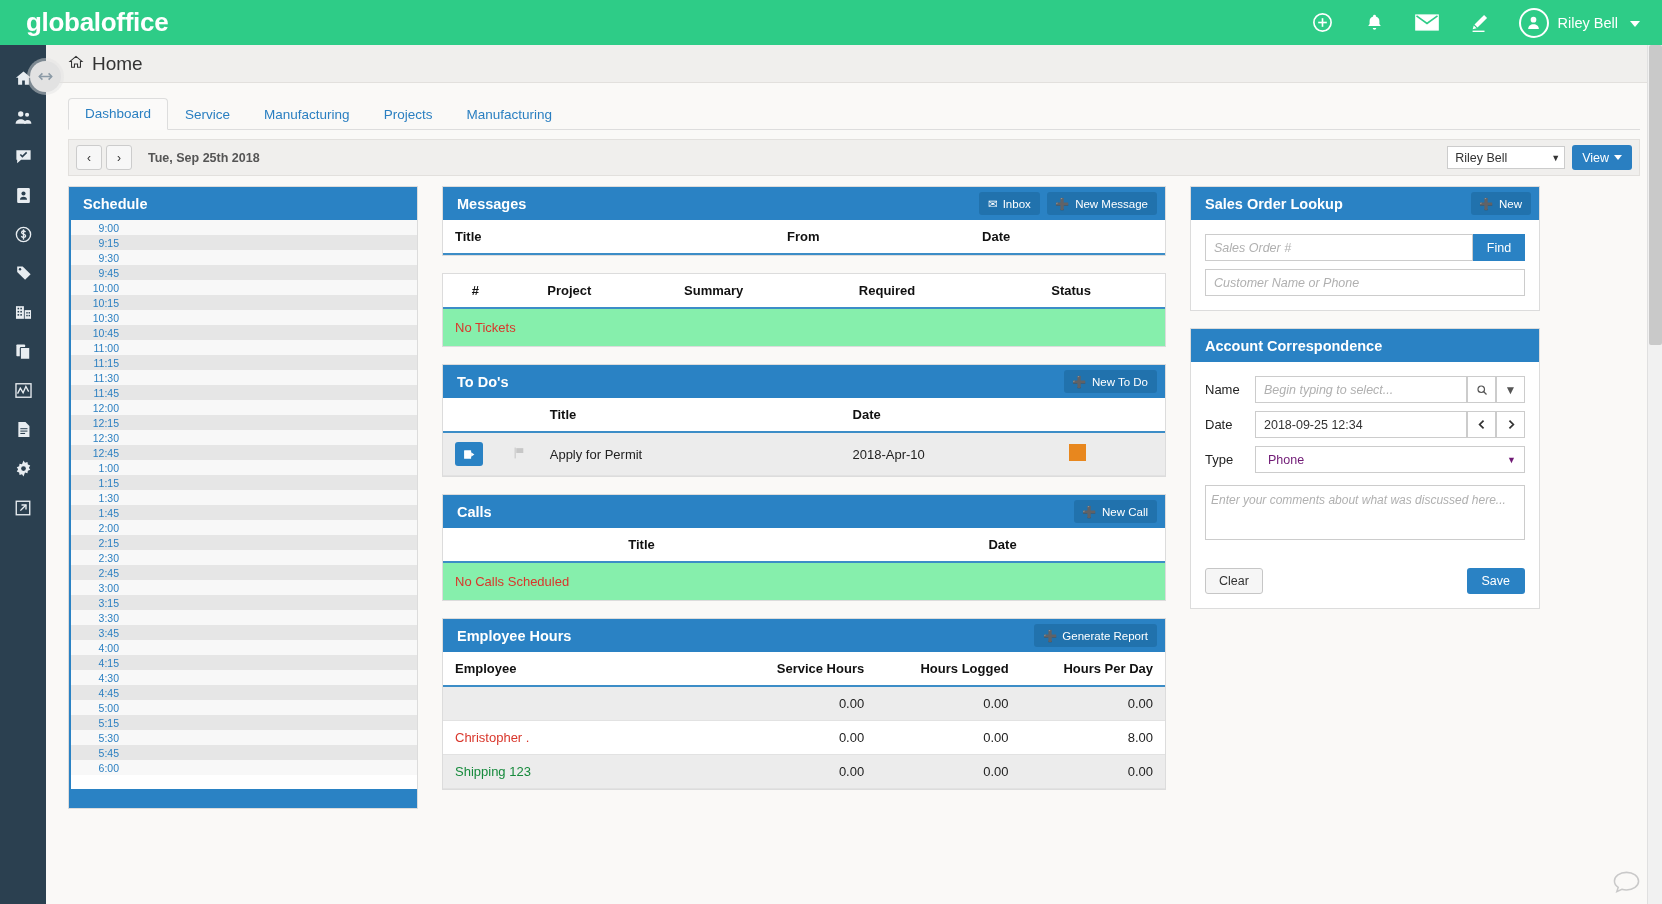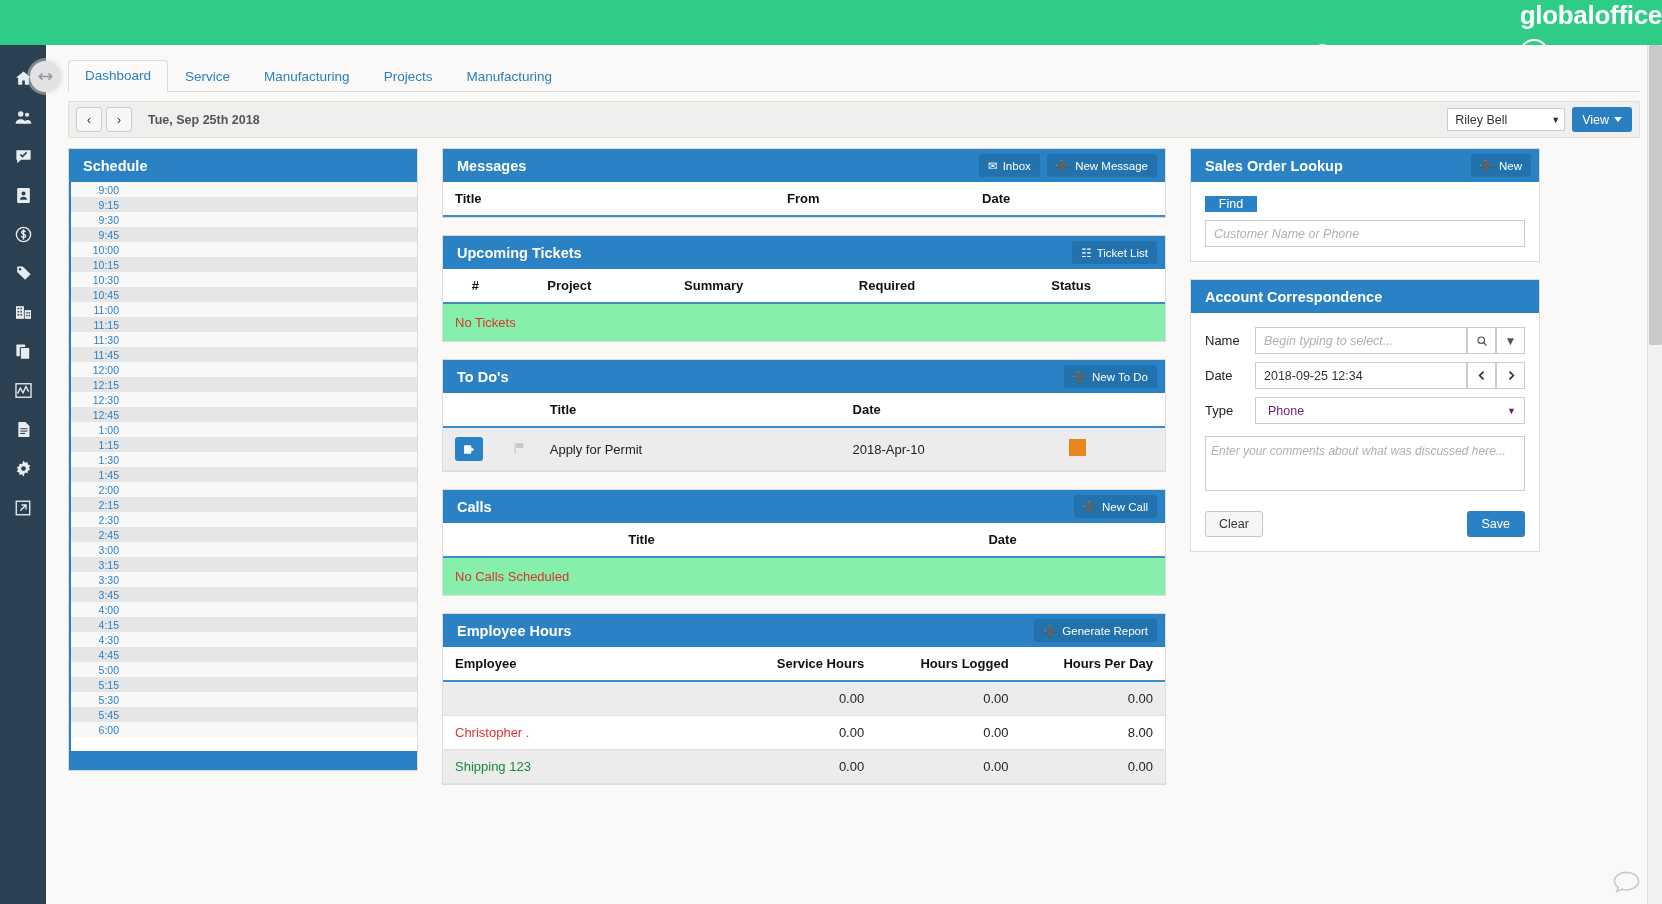--- a/index.html
+++ b/index.html
@@ -7,21 +7,21 @@
     width: 1662px; height: 904px;
     font-family: "Liberation Sans", sans-serif;
     background: #faf9f7;
     overflow: hidden;
   }
   .app { position: relative; width: 1662px; height: 904px; }
 
   
   .topbar {
     position: absolute; left: 0; top: 0; width: 1662px; height: 45px;
-    background: #2ecc87; display: flex; align-items: flex-end; flex-direction: column;
+    background: #2ecc87; display: flex; align-items: center;
   }
   .brand {
     color: #fff; font-size: 26px; font-weight: bold; letter-spacing: -0.3px;
     margin-left: 26px;
   }
   .top-actions {
     margin-left: auto; display: flex; align-items: center; gap: 0px; padding-right: 22px;
   }
   .top-icon {
     width: 52px; height: 45px; display: flex; align-items: center; justify-content: center;
@@ -160,21 +160,21 @@
   }
   .lbl { width: 50px; font-size: 13px; color: #222; line-height: 27px; }
   .mini-btn {
     width: 29px; border: 1px solid #ccc; background: #fff; display: flex; align-items: center;
     justify-content: center; font-size: 12px; color: #555; cursor: pointer;
   }
   .ta {
     width: 100%; height: 55px; border: 1px solid #ccc; font-size: 12px; color: #b0b0b0;
     font-style: italic; padding: 7px 5px; margin-top: 12px;
   }
-  .foot-row { display: flex; align-items: center; margin-top: 20px; }
+  .foot-row { display: flex; align-items: center; margin-top: 28px; }
   .btn-plain {
     height: 26px; border: 1px solid #c6c6c6; background: #f6f6f6; font-size: 12.5px; color: #333;
     padding: 0 13px; display: flex; align-items: center; border-radius: 3px; cursor: pointer;
   }
   .btn-primary {
     height: 26px; background: #2a82c4; color: #fff; font-size: 12.5px; padding: 0 15px;
     display: flex; align-items: center; border-radius: 3px; margin-left: auto; cursor: pointer;
   }
   .sel-full {
     flex: 1; height: 27px; border: 1px solid #ccc; background: #fff; font-size: 12.5px;
@@ -338,20 +338,30 @@
   <div class="side-toggle">
     <svg width="17" height="13" viewBox="0 0 22 14" fill="none" stroke="#8b9aa6" stroke-width="2">
       <line x1="3" y1="7" x2="19" y2="7"></line>
       <polyline points="7,3 3,7 7,11" fill="none"></polyline>
         <polyline points="15,3 19,7 15,11" fill="none"></polyline>
     </svg>
   </div>
 
   <div class="content">
 
+    <div class="page-head">
+      <div class="page-title">
+        <span>
+          <svg width="16" height="16" viewBox="0 0 24 24" fill="none" stroke="#333" stroke-width="1.6">
+            <path d="M12 3.5L3 11.2h2.3V20h4.4v-5h4.6v5h4.4v-8.8H21L12 3.5z"></path>
+          </svg>
+        </span>
+        <span>Home</span>
+      </div>
+    </div>
 
     <div class="tabs-wrap">
       <div class="tabs">
         <div class="tab active">Dashboard</div>
         <div class="tab">Service</div>
         <div class="tab">Manufacturing</div>
         <div class="tab">Projects</div>
         <div class="tab">Manufacturing</div>
       </div>
     </div>
@@ -517,29 +527,20 @@
                 <tr>
               <th style="width:46%">Title</th>
               <th style="width:27%">From</th>
               <th style="width:27%">Date</th>
             </tr>
           </tbody>
             </table>
         </div>
 
         <div class="panel">
-          <div class="panel-head">
-            <span class="panel-title">Upcoming Tickets</span>
-            <span class="head-actions">
-              <span class="head-btn">
-                <span>☷</span>
-                <span>Ticket List</span>
-              </span>
-            </span>
-          </div>
           <table>
             <tbody>
                 <tr>
               <th class="center" style="width:9%">#</th>
               <th class="center" style="width:17%">Project</th>
               <th class="center" style="width:23%">Summary</th>
               <th class="center" style="width:25%">Required</th>
               <th class="center" style="width:26%">Status</th>
             </tr>
           </tbody>
@@ -662,20 +663,21 @@
             <span class="panel-title">Sales Order Lookup</span>
             <span class="head-actions">
               <span class="head-btn">
                 <span>➕</span>
                 <span>New</span>
               </span>
             </span>
           </div>
           <div class="pad">
             <div class="field-row">
+              <div class="inp ph">Sales Order #</div>
               <div class="find-btn">Find</div>
             </div>
             <div class="field-row" style="margin-bottom:0">
               <div class="inp ph">Customer Name or Phone</div>
             </div>
           </div>
         </div>
 
         <div class="panel">
           <div class="panel-head">

